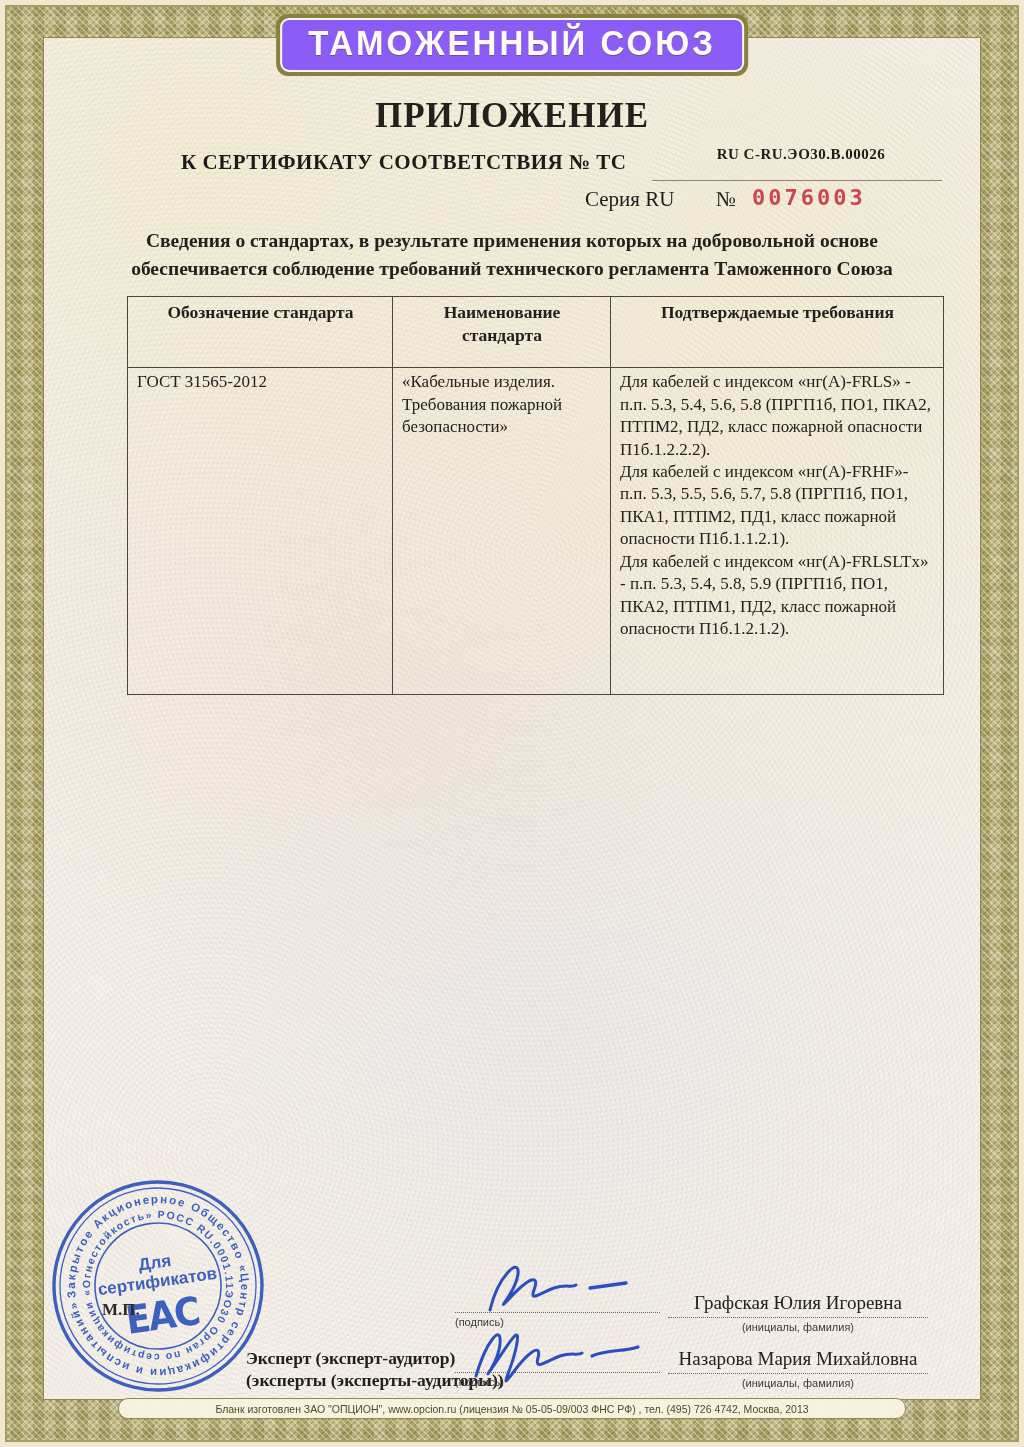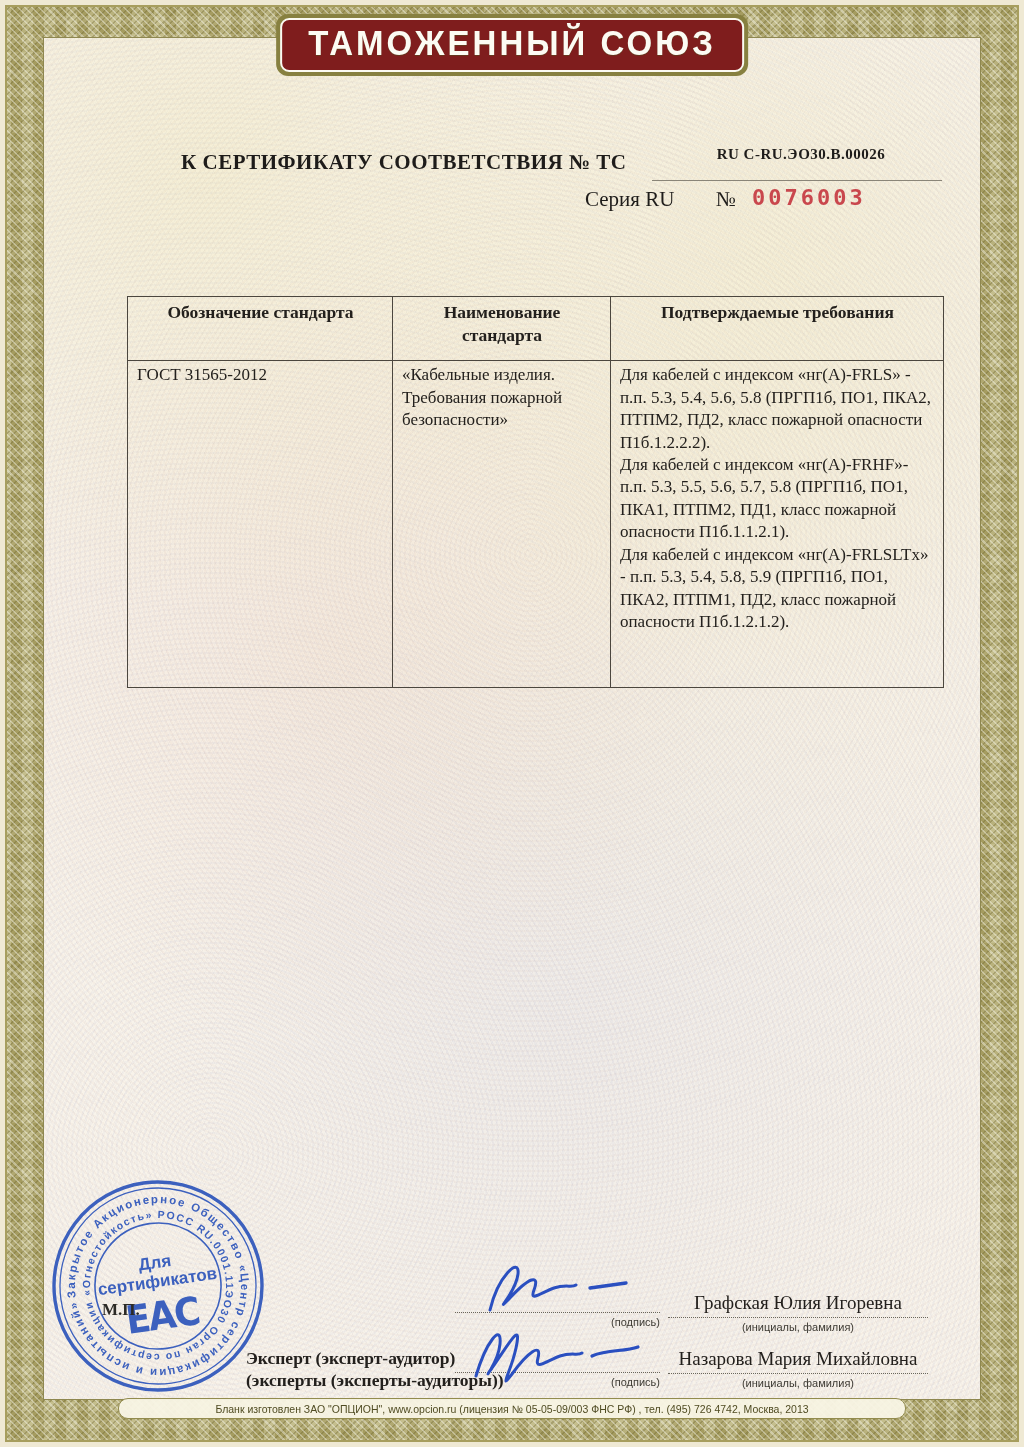--- a/index.html
+++ b/index.html
@@ -31,21 +31,21 @@
       repeating-linear-gradient(-63deg, rgba(140,150,190,.05) 0 1px, rgba(140,150,190,0) 1px 4px),
       #f8f3ea;
     box-shadow: 0 0 0 1px #8e8750;
   }
 
   .badge {
     position:absolute; top:14px; left:50%; transform:translateX(-50%);
     background:#878040; border-radius:12px; padding:4px;
   }
   .badge-inner {
-    border:2px solid #fbfaf2; border-radius:9px; background:#7f1d1d;
+    border:2px solid #fbfaf2; border-radius:9px; background:#8b5cf6;
     padding:5px 26px 7px 26px;
   }
   .badge-text {
     font-family:"Liberation Sans", sans-serif; font-weight:bold; font-size:33px;
     letter-spacing:3px; color:#fcfbf3; transform:scaleY(1.04);
     text-shadow:0 1px 0 rgba(80,75,30,.55); white-space:nowrap;
   }
 
   .doc-title {
     position:absolute; top:96px; left:0; width:100%; text-align:center;
@@ -79,21 +79,21 @@
 
   table.standards {
     position:absolute; left:127px; top:296px; width:816px;
     border-collapse:collapse; table-layout:fixed;
     font-size:17px; line-height:1.32; color:#23201d;
   }
   table.standards col.c1 { width:265px; }
   table.standards col.c2 { width:218px; }
   table.standards col.c3 { width:333px; }
   table.standards th, table.standards td {
-    border:1px solid #4b463e; vertical-align:top; padding:3px 8px 13px 9px;
+    border:1px solid #4b463e; vertical-align:top; padding:3px 8px 20px 9px;
   }
   table.standards th { font-size:17.5px; font-weight:bold; text-align:center; height:40px; padding-top:4px; }
   table.standards td.r1 { height:89px; }
   table.standards td.r2 { height:327px; }
   .pre { white-space:pre-line; }
 
   .mp-label { position:absolute; left:102px; top:1300px; font-size:17px; font-weight:bold; color:#2c2a26; }
 
   .stamp {
     position:absolute; left:48px; top:1176px; width:220px; height:220px;
@@ -105,21 +105,21 @@
     color:#23201d; white-space:pre-line;
   }
   .role-1 { left:228px; top:1290px; width:260px; }
   .role-2 { left:228px; top:1347px; width:280px;margin-left:18px; }
 
   .sig-line { position:absolute; border-bottom:1.5px dotted #6b675c; }
   .line-1 { left:455px; top:1272px; width:205px; height:41px; }
   .line-2 { left:455px; top:1332px; width:205px; height:41px; }
   .sig-caption {
     position:absolute; font-family:"Liberation Sans", sans-serif; font-size:11px;
-    color:#3d3a33; text-align:right; width:205px; left:455px;
+    color:#3d3a33; text-align:left; width:205px; left:455px;
   }
   .cap-1 { top:1316px; } .cap-2 { top:1376px; }
 
   .sig-name {
     position:absolute; left:672px; width:252px; text-align:center;
     font-size:19px; color:#23201d; white-space:nowrap;
   }
   .name-1 { top:1292px; } .name-2 { top:1348px; }
   .name-line { position:absolute; left:668px; width:260px; border-bottom:1.5px dotted #6b675c; height:0; }
   .nline-1 { top:1317px; } .nline-2 { top:1373px; }
@@ -146,29 +146,31 @@
 
 <div class="page">
   <div class="paper"></div>
 
   <div class="badge">
     <div class="badge-inner">
       <div class="badge-text">ТАМОЖЕННЫЙ СОЮЗ</div>
     </div>
   </div>
 
+  <div class="doc-title">ПРИЛОЖЕНИЕ</div>
 
   <div class="subtitle-label">К СЕРТИФИКАТУ СООТВЕТСТВИЯ  № ТС</div>
   <div class="cert-number">RU C-RU.ЭО30.В.00026</div>
   <div class="cert-underline"></div>
 
   <div class="series-label">Серия RU</div>
   <div class="series-no-sign">№</div>
   <div class="series-number">0076003</div>
 
+  <div class="intro">Сведения о стандартах, в результате применения которых на добровольной основе обеспечивается соблюдение требований технического регламента Таможенного Союза</div>
 
   <table class="standards">
     <colgroup>
         <col class="c1">
         <col class="c2">
         <col class="c3">
       </colgroup>
     <thead>
       <tr>
         <th class="pre">Обозначение стандарта</th>

